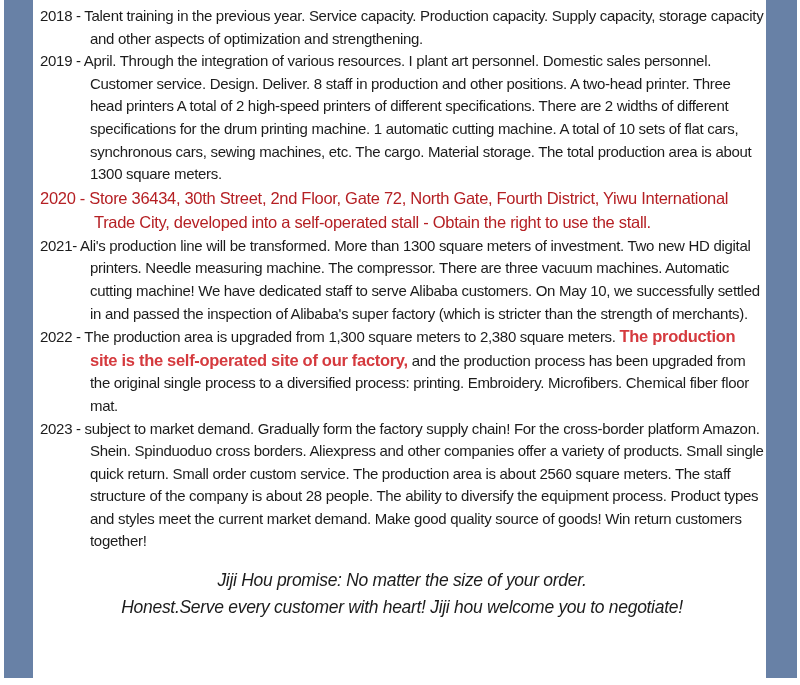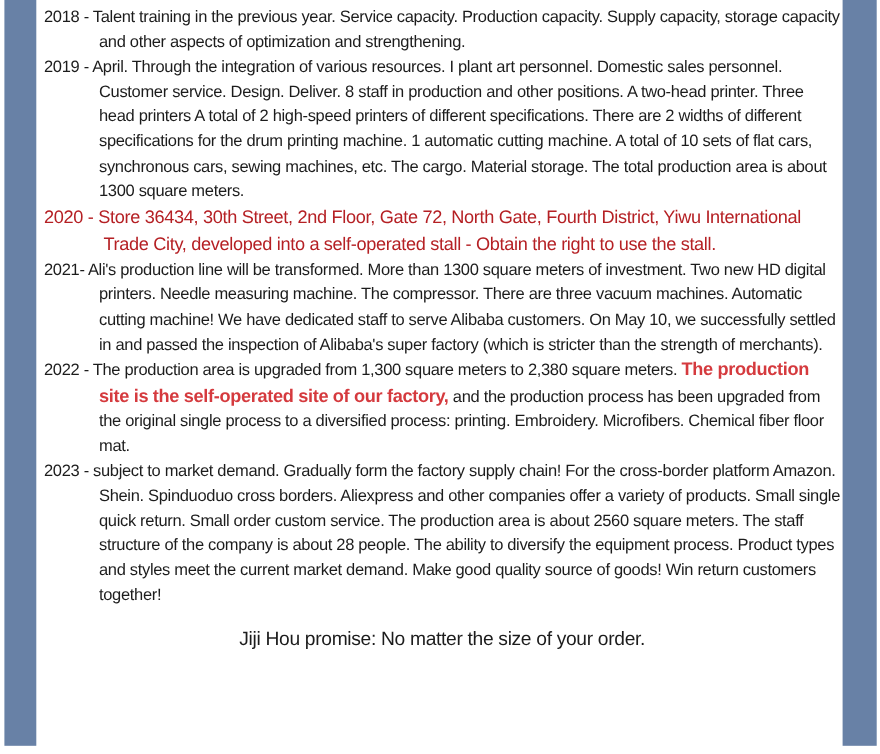--- a/index.html
+++ b/index.html
@@ -60,35 +60,37 @@
 
   .footer {
     margin-top: 14px;
     text-align: center;
     color: var(--text-color, #1c1c1c);
   }
   .footer-line {
     font-size: 17.5px;
     letter-spacing: -0.3px;
     line-height: 26.5px;
+    font-style: italic;
   }
 </style>
 </head>
 <body>
 
 <div class="page">
   <div class="side-bar left"></div>
   <div class="side-bar right"></div>
 
   <div class="content">
     <div id="timeline">
         <p class="entry"><span class="year">2018 -</span> <span class="seg">Talent training in the previous year. Service capacity. Production capacity. Supply capacity, storage capacity and other aspects of optimization and strengthening.</span></p>
         <p class="entry"><span class="year">2019 -</span> <span class="seg">April. Through the integration of various resources. I plant art personnel. Domestic sales personnel. Customer service. Design. Deliver. 8 staff in production and other positions. A two-head printer. Three head printers A total of 2 high-speed printers of different specifications. There are 2 widths of different specifications for the drum printing machine. 1 automatic cutting machine. A total of 10 sets of flat cars, synchronous cars, sewing machines, etc. The cargo. Material storage. The total production area is about 1300 square meters.</span></p>
         <p class="entry red-block"><span class="year">2020 -</span> <span class="seg">Store 36434, 30th Street, 2nd Floor, Gate 72, North Gate, Fourth District, Yiwu International Trade City, developed into a self-operated stall - Obtain the right to use the stall.</span></p>
         <p class="entry"><span class="year">2021-</span> <span class="seg">Ali's production line will be transformed. More than 1300 square meters of investment. Two new HD digital printers. Needle measuring machine. The compressor. There are three vacuum machines. Automatic cutting machine! We have dedicated staff to serve Alibaba customers. On May 10, we successfully settled in and passed the inspection of Alibaba's super factory (which is stricter than the strength of merchants).</span></p>
         <p class="entry"><span class="year">2022 -</span> <span class="seg">The production area is upgraded from 1,300 square meters to 2,380 square meters. </span><span class="seg-red">The production site is the self-operated site of our factory,</span><span class="seg"> and the production process has been upgraded from the original single process to a diversified process: printing. Embroidery. Microfibers. Chemical fiber floor mat.</span></p>
         <p class="entry"><span class="year">2023 -</span> <span class="seg">subject to market demand. Gradually form the factory supply chain! For the cross-border platform Amazon. Shein. Spinduoduo cross borders. Aliexpress and other companies offer a variety of products. Small single quick return. Small order custom service. The production area is about 2560 square meters. The staff structure of the company is about 28 people. The ability to diversify the equipment process. Product types and styles meet the current market demand. Make good quality source of goods! Win return customers together!</span></p>
       </div>
     <div id="footer" class="footer">
         <div class="footer-line">Jiji Hou promise: No matter the size of your order.</div>
+        <div class="footer-line">Honest.Serve every customer with heart! Jiji hou welcome you to negotiate!</div>
       </div>
   </div>
 </div>
 
 </body></html>

